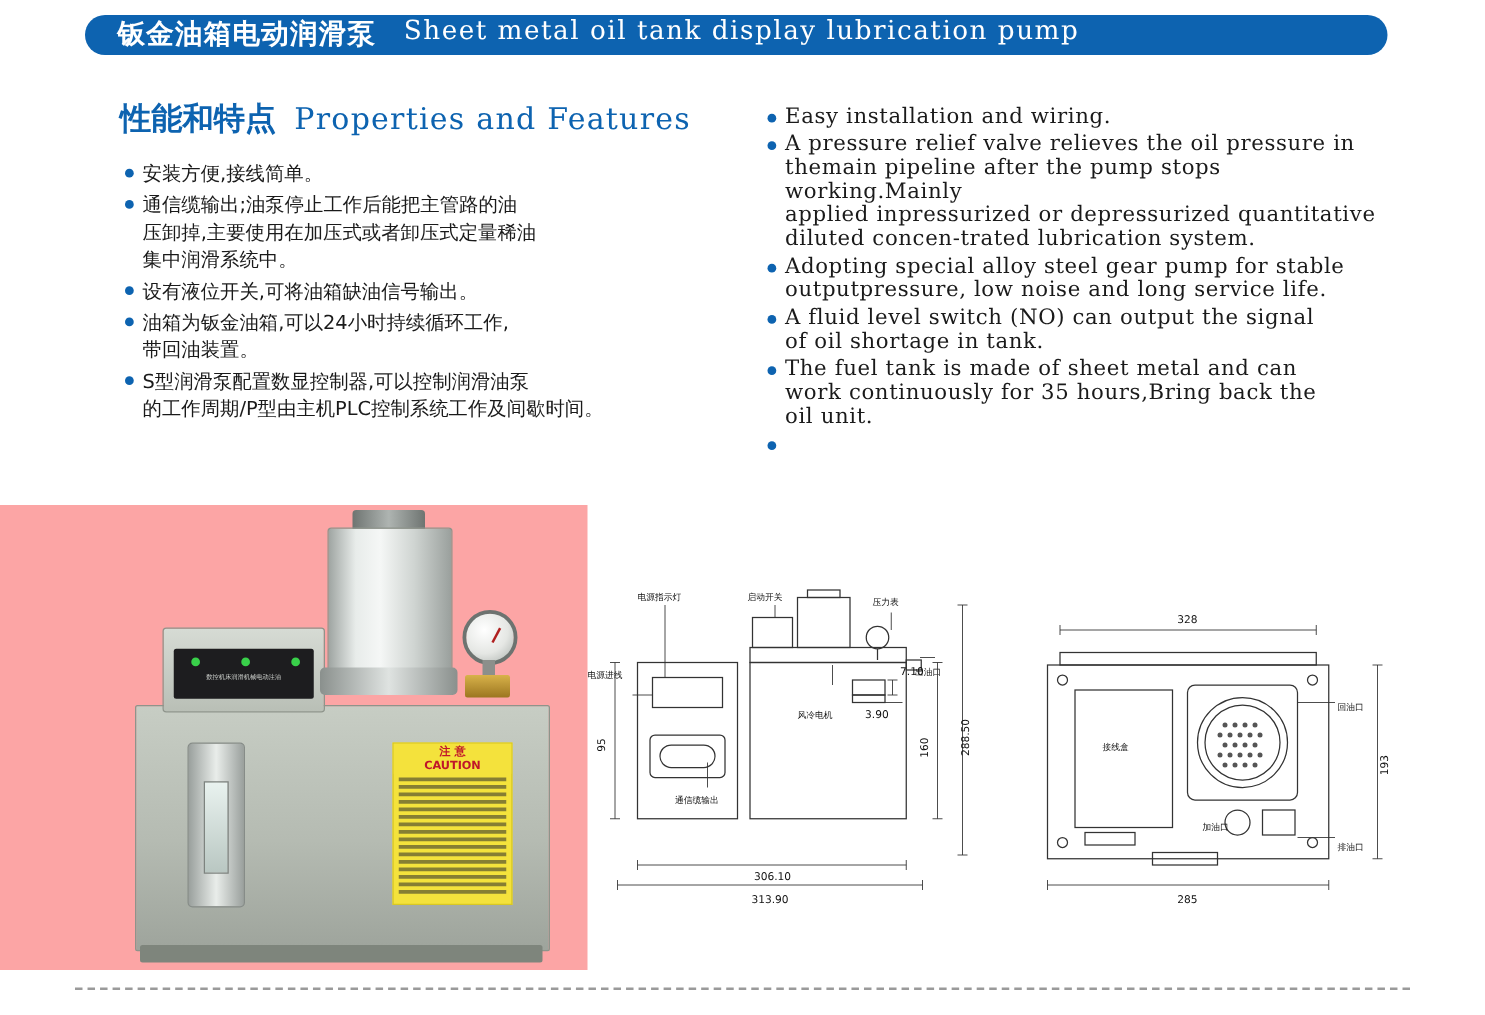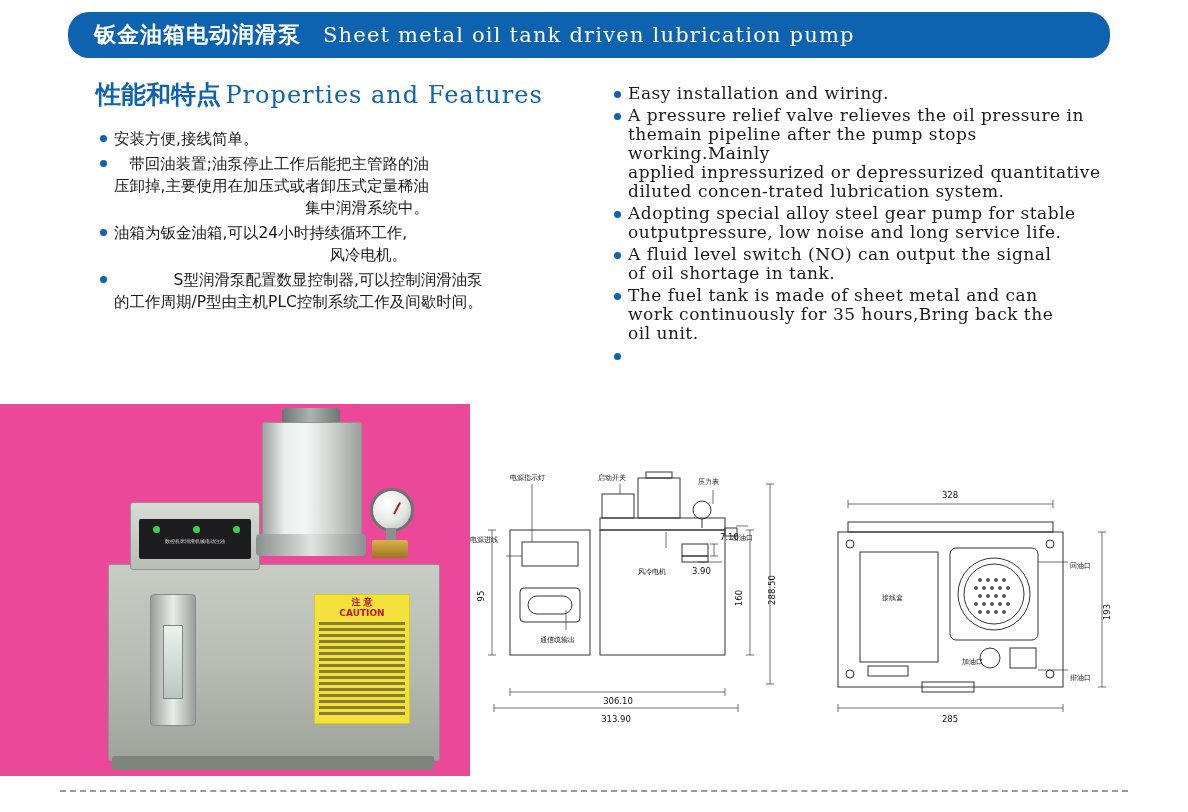--- a/index.html
+++ b/index.html
@@ -19,25 +19,24 @@
     width: 1188px;
     height: 812px;
   }
 
   
   .banner {
     position: absolute;
     left: 68px;
     top: 12px;
     width: 1042px;
-    height: 46px;
+    height: 32px;
     background: #0d63b0;
     border-radius: 21px;
     display: flex;
-    align-items: center;
     padding-left: 26px;
     box-sizing: border-box;
   }
   .banner-cn {
     color: #ffffff;
     font-size: 22px;
     font-weight: bold;
     letter-spacing: 1px;
     font-family: "DejaVu Sans", sans-serif;
   }
@@ -60,29 +59,29 @@
     color: #0d63b0;
     font-size: 25px;
     font-weight: bold;
     font-family: Liberation Serif, serif;
   }
   .sec-title .en {
     color: #0d63b0;
     font-size: 24px;
     font-family: "DejaVu Serif", serif;
     letter-spacing: 1px;
+    margin-left: 10px;
   }
 
   
   .col-cn {
     position: absolute;
     left: 100px;
     top: 128px;
     width: 500px;
-    text-align: right;
   }
   .col-en {
     position: absolute;
     left: 614px;
     top: 84px;
     width: 500px;
   }
   .bullet-row {
     display: flex;
     align-items: flex-start;
@@ -113,21 +112,21 @@
     white-space: pre-line;
   }
 
   
   .photo {
     position: absolute;
     left: 0px;
     top: 404px;
     width: 470px;
     height: 372px;
-    background: #ec4899;
+    background: #fca5a5;
     text-decoration: underline;
   }
   .machine-body {
     position: absolute;
     left: 108px;
     top: 160px;
     width: 330px;
     height: 195px;
     background: linear-gradient(180deg,#c7cdc4 0%, #b5bbb2 55%, #9ea49c 100%);
     border: 1px solid #8e948b;
@@ -315,43 +314,47 @@
     border-top: 2px dashed #9a9a9a;
   }
 </style>
 </head>
 <body>
 
 <div class="page">
 
   <div class="banner">
     <span class="banner-cn">钣金油箱电动润滑泵</span>
-    <span class="banner-en">Sheet metal oil tank driven lubrication pump</span>
+    <span class="banner-en">Sheet metal oil tank display lubrication pump</span>
   </div>
 
   <div class="sec-title">
     <span class="cn">性能和特点</span>
     <span class="en">Properties and Features</span>
   </div>
 
   <div class="col-cn">
     <div class="bullet-row">
       <span class="dot"></span>
       <span class="txt-cn">安装方便,接线简单。</span>
     </div>
     <div class="bullet-row">
       <span class="dot"></span>
-      <span class="txt-cn">带回油装置;油泵停止工作后能把主管路的油
+      <span class="txt-cn">通信缆输出;油泵停止工作后能把主管路的油
 压卸掉,主要使用在加压式或者卸压式定量稀油
 集中润滑系统中。</span>
     </div>
     <div class="bullet-row">
       <span class="dot"></span>
+      <span class="txt-cn">设有液位开关,可将油箱缺油信号输出。</span>
+    </div>
+    <div class="bullet-row">
+      <span class="dot"></span>
       <span class="txt-cn">油箱为钣金油箱,可以24小时持续循环工作,
-风冷电机。</span>
+带回油装置。</span>
     </div>
     <div class="bullet-row">
       <span class="dot"></span>
       <span class="txt-cn">S型润滑泵配置数显控制器,可以控制润滑油泵
 的工作周期/P型由主机PLC控制系统工作及间歇时间。</span>
     </div>
   </div>
 
   <div class="col-en">
     <div class="bullet-row">

